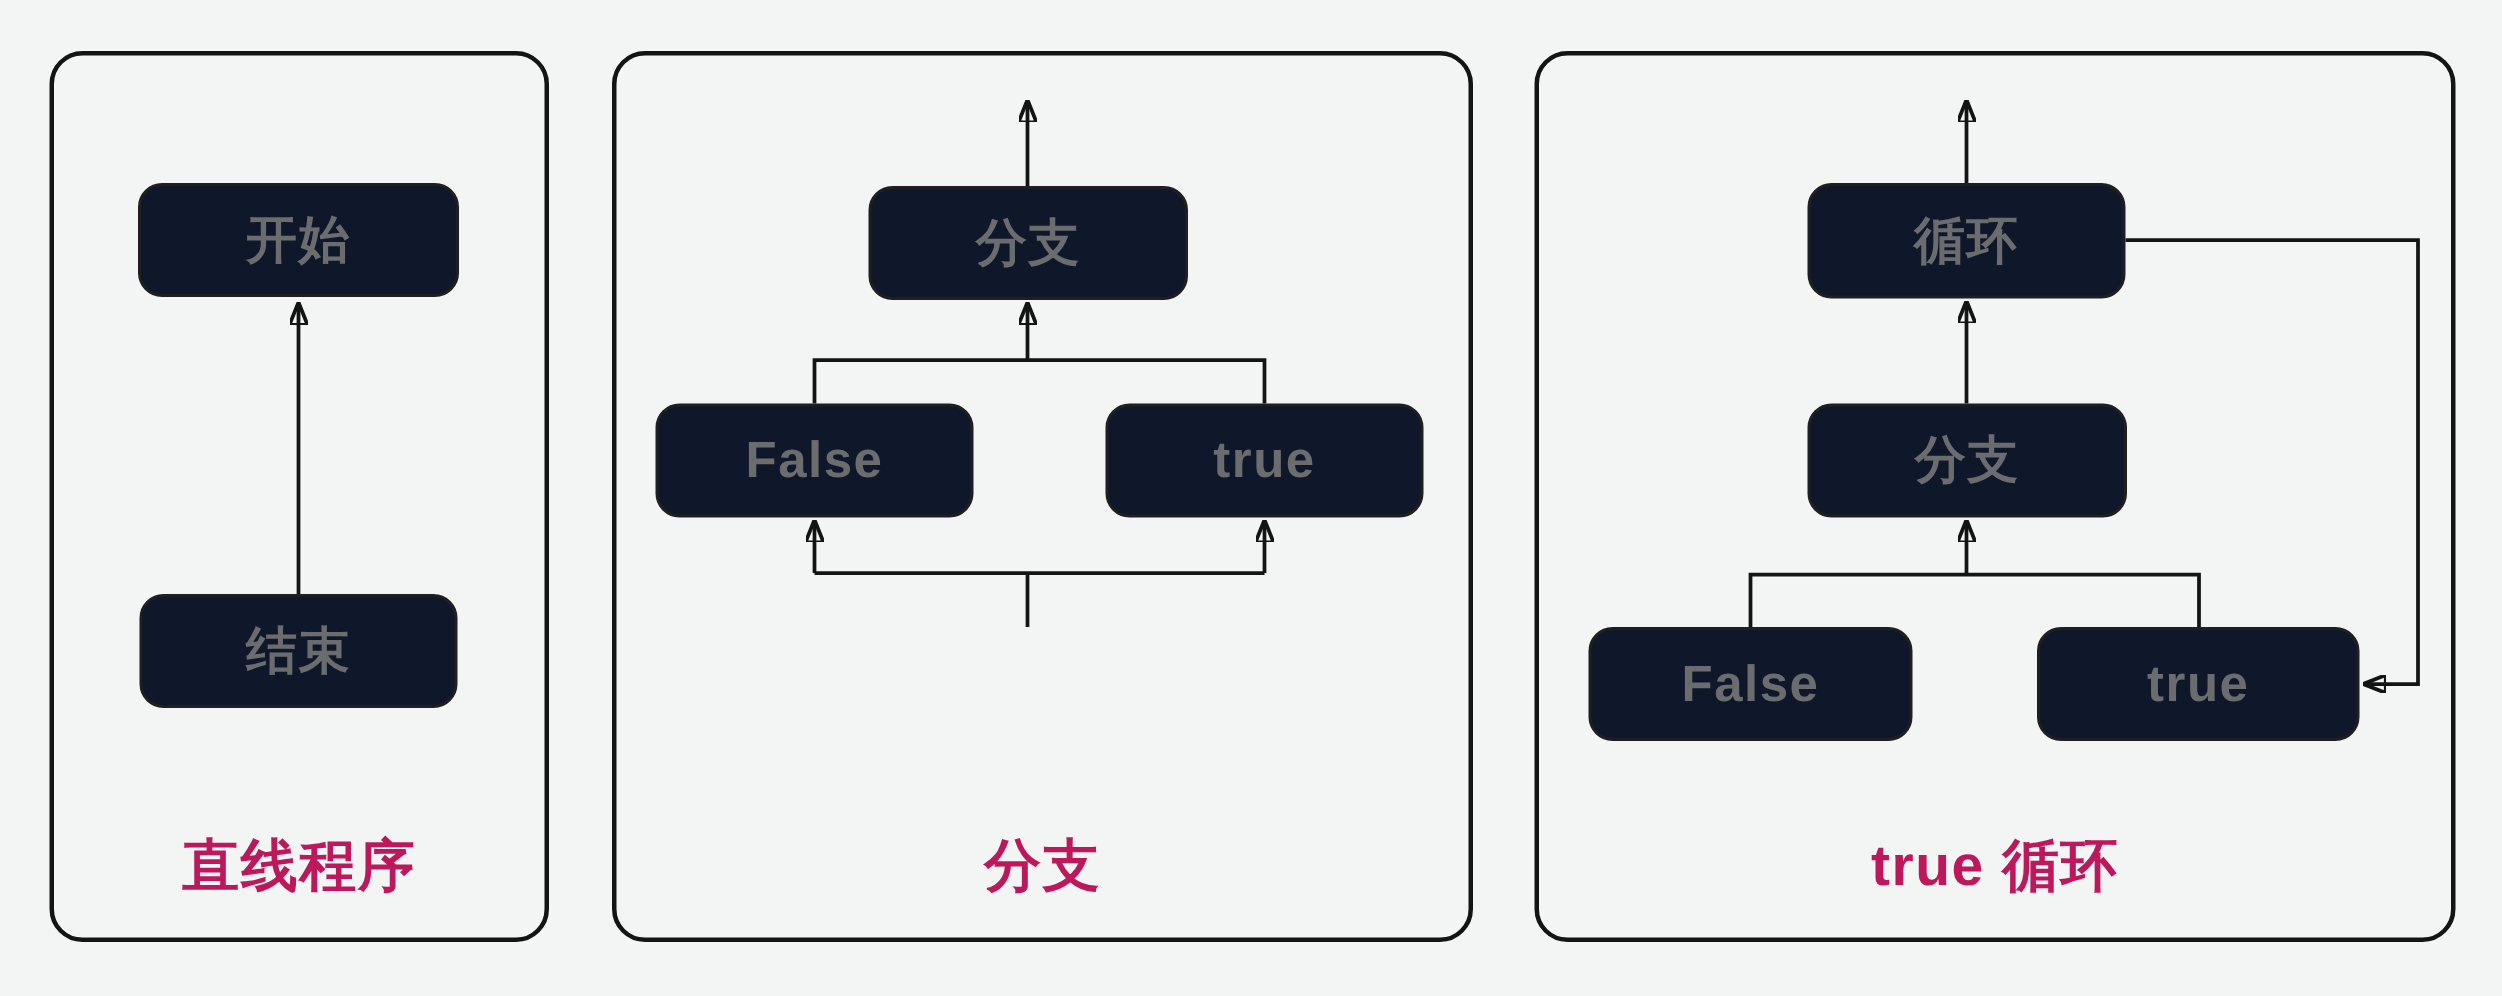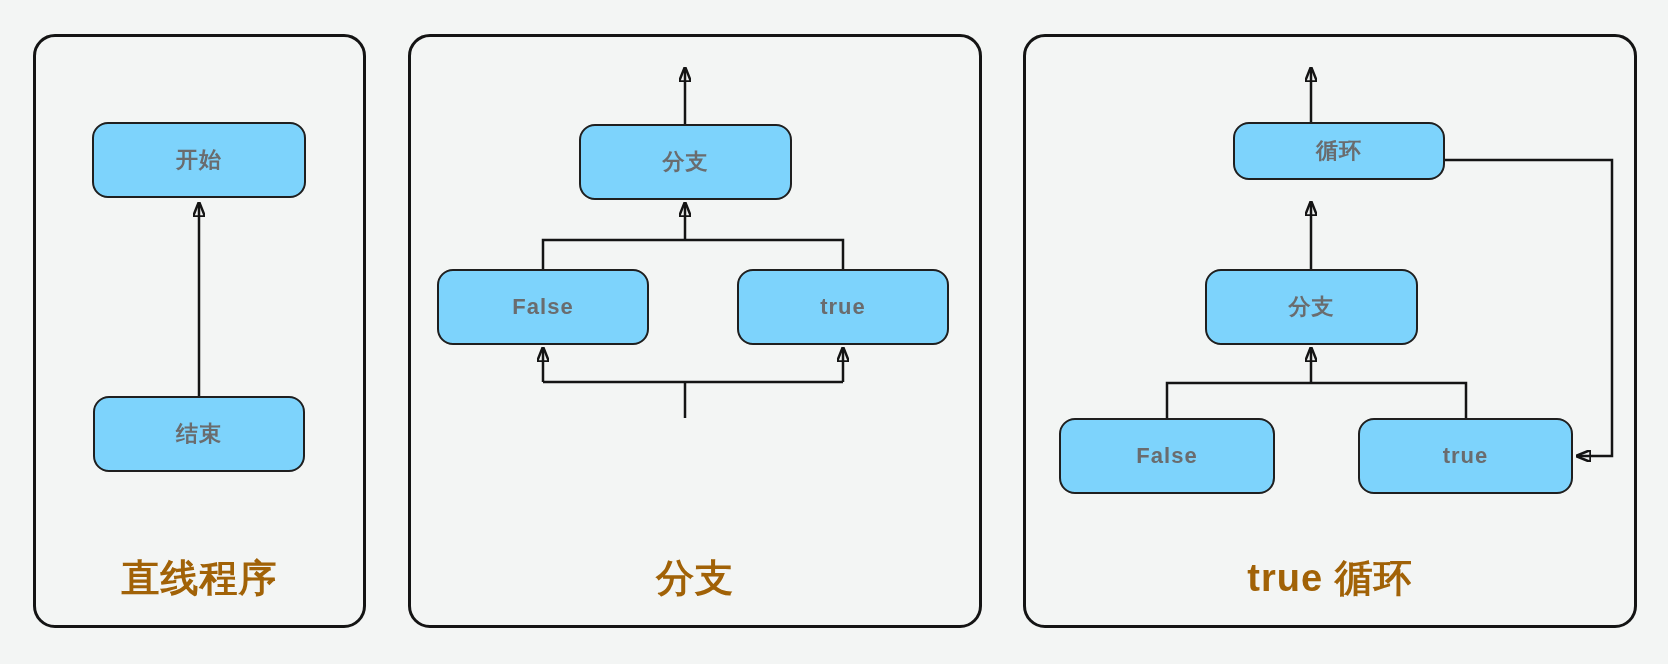--- a/index.html
+++ b/index.html
@@ -17,45 +17,45 @@
   }
   .panel-1 { left: 33px;   width: 333px; }
   .panel-2 { left: 408px;  width: 574px; }
   .panel-3 { left: 1023px; width: 614px; }
   .wires { position: absolute; left: 0; top: 0; width: 100%; height: 100%; }
   .wires line, .wires path, .wires polyline {
     stroke: #141414; stroke-width: 2.5px; fill: none;
   }
   .node {
     position: absolute;
-    background: #7dd3fc;
+    background: #0f172a;
     border: 2.5px solid #1f1f1f;
     border-radius: 16px;
     box-sizing: border-box;
     display: flex; align-items: center; justify-content: center;
-    font-size: 22px; font-weight: 600; color: #6a6c6e;
+    font-size: 34px; font-weight: 600; color: #6a6c6e;
     letter-spacing: 1px;
     white-space: nowrap;
   }
   .caption {
     position: absolute; left: 0; top: 519px; width: 100%; height: 44px;
     line-height: 44px; text-align: center;
-    font-size: 38px; font-weight: 700; color: #a16207;
+    font-size: 38px; font-weight: 700; color: #be185d;
     letter-spacing: 1px;
   }
   
   .p1-start { left: 56px; top: 85px;  width: 214px; height: 76px; }
   .p1-end   { left: 57px; top: 359px; width: 212px; height: 76px; }
   
   .p2-branch { left: 168px; top: 87px;  width: 213px; height: 76px; }
   .p2-false  { left: 26px;  top: 232px; width: 212px; height: 76px; }
   .p2-true   { left: 326px; top: 232px; width: 212px; height: 76px; }
   .p2-merge  { left: 168px; top: 381px; width: 213px; height: 76px; }
   
-  .p3-loop   { left: 179px; top: 85px;  width: 212px; height: 58px; margin-left: 28px; }
+  .p3-loop   { left: 179px; top: 85px;  width: 212px; height: 77px; }
   .p3-branch { left: 179px; top: 232px; width: 213px; height: 76px; }
   .p3-false  { left: 33px;  top: 381px; width: 216px; height: 76px; }
   .p3-true   { left: 332px; top: 381px; width: 215px; height: 76px; }
 </style>
 </head>
 <body>
 
 <div class="stage">
 
   <div class="panel panel-1">

